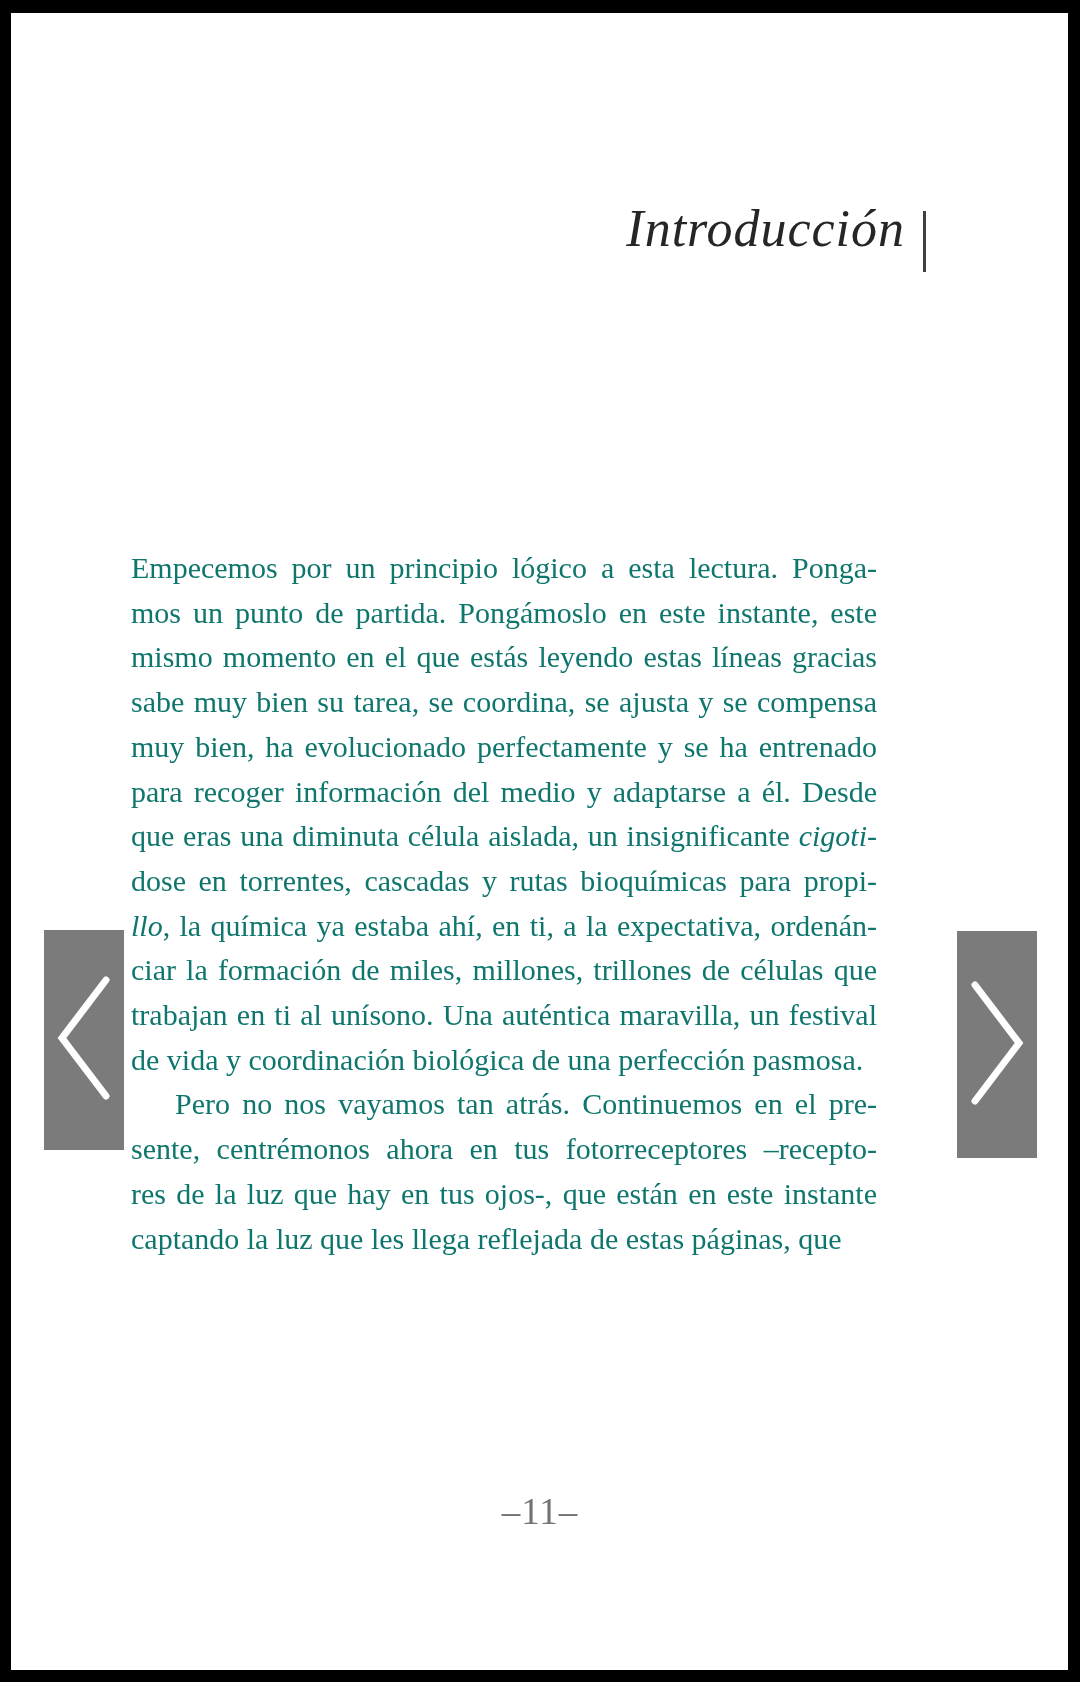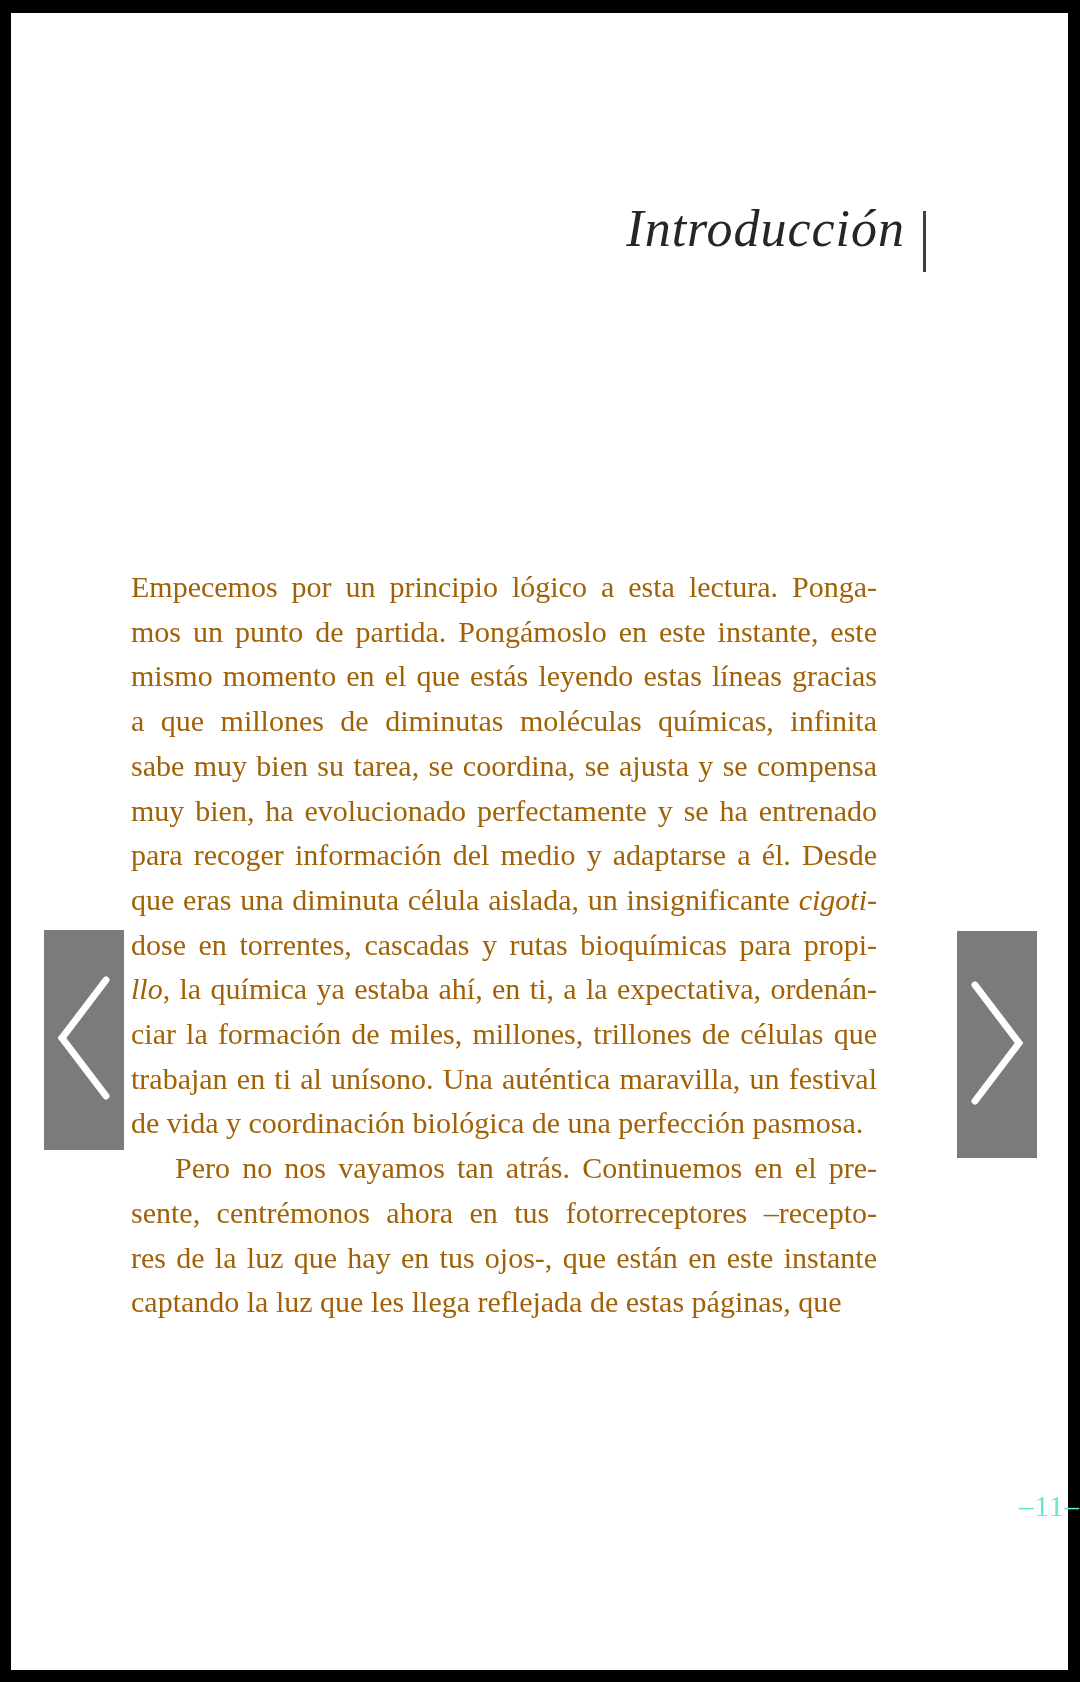--- a/index.html
+++ b/index.html
@@ -34,46 +34,46 @@
     white-space: nowrap;
   }
   #title-divider {
     position: absolute;
     left: 923px; top: 211px;
     width: 3px; height: 61px;
     background: #3f3f3f;
   }
   #page-text {
     position: absolute;
-    left: 131px; top: 565px;
+    left: 131px; top: 546px;
     width: 746px;
     font-size: 30px;
     line-height: 44.7px;
-    color: #a16207;
+    color: #0f766e;
   }
   .line {
     white-space: nowrap;
     overflow: hidden;
     text-align: justify;
     text-align-last: justify;
     -moz-text-align-last: justify;
     text-justify: inter-word;
   }
   .line.last {
     text-align-last: left;
     -moz-text-align-last: left;
   }
   #page-number {
     position: absolute;
     left: 0; top: 1490px;
     width: 1080px;
-    text-align: right;
-    font-size: 29px;
+    text-align: center;
+    font-size: 37px;
     letter-spacing: 1px;
-    color: #5eead4;
+    color: #737373;
   }
   .nav-button {
     position: absolute;
     width: 80px;
     background: #7b7b7b;
     border: none;
     padding: 0;
     cursor: pointer;
     display: flex;
     align-items: center;
@@ -90,21 +90,20 @@
   <div id="book-page"></div>
 
   <div id="chapter-title">Introducción</div>
 
   <div id="title-divider"></div>
 
   <div id="page-text">
       <div class="line"><span>Empecemos por un principio lógico a esta lectura. Ponga-</span></div>
       <div class="line"><span>mos un punto de partida. Pongámoslo en este instante, este</span></div>
       <div class="line"><span>mismo momento en el que estás leyendo estas líneas gracias</span></div>
-      <div class="line"><span>a que millones de diminutas moléculas químicas, infinita</span></div>
       <div class="line"><span>sabe muy bien su tarea, se coordina, se ajusta y se compensa</span></div>
       <div class="line"><span>muy bien, ha evolucionado perfectamente y se ha entrenado</span></div>
       <div class="line"><span>para recoger información del medio y adaptarse a él. Desde</span></div>
       <div class="line"><span>que eras una diminuta célula aislada, un insignificante </span><i>cigoti-</i></div>
       <div class="line"><span>dose en torrentes, cascadas y rutas bioquímicas para propi-</span></div>
       <div class="line"><i>llo</i><span>, la química ya estaba ahí, en ti, a la expectativa, ordenán-</span></div>
       <div class="line"><span>ciar la formación de miles, millones, trillones de células que</span></div>
       <div class="line"><span>trabajan en ti al unísono. Una auténtica maravilla, un festival</span></div>
       <div class="line last"><span>de vida y coordinación biológica de una perfección pasmosa.</span></div>
       <div class="line" style="padding-left: 44px;"><span>Pero no nos vayamos tan atrás. Continuemos en el pre-</span></div>

